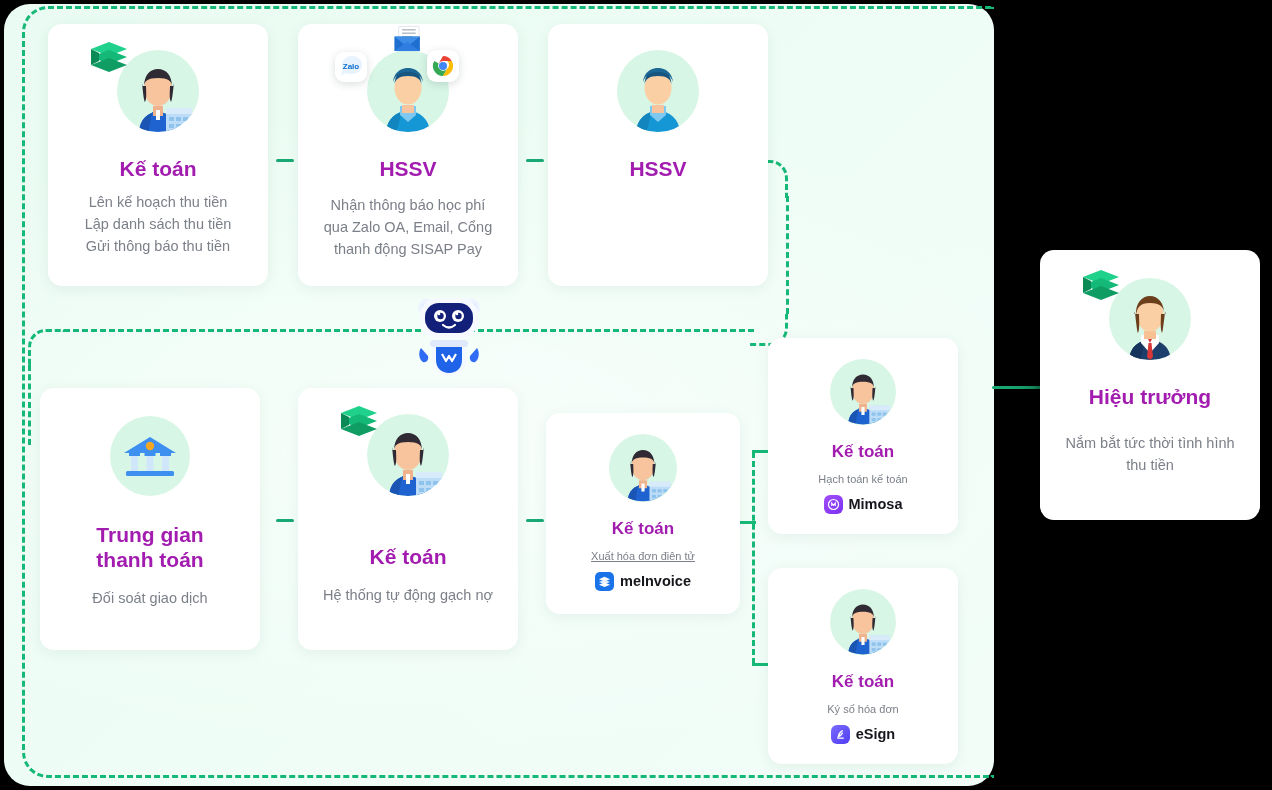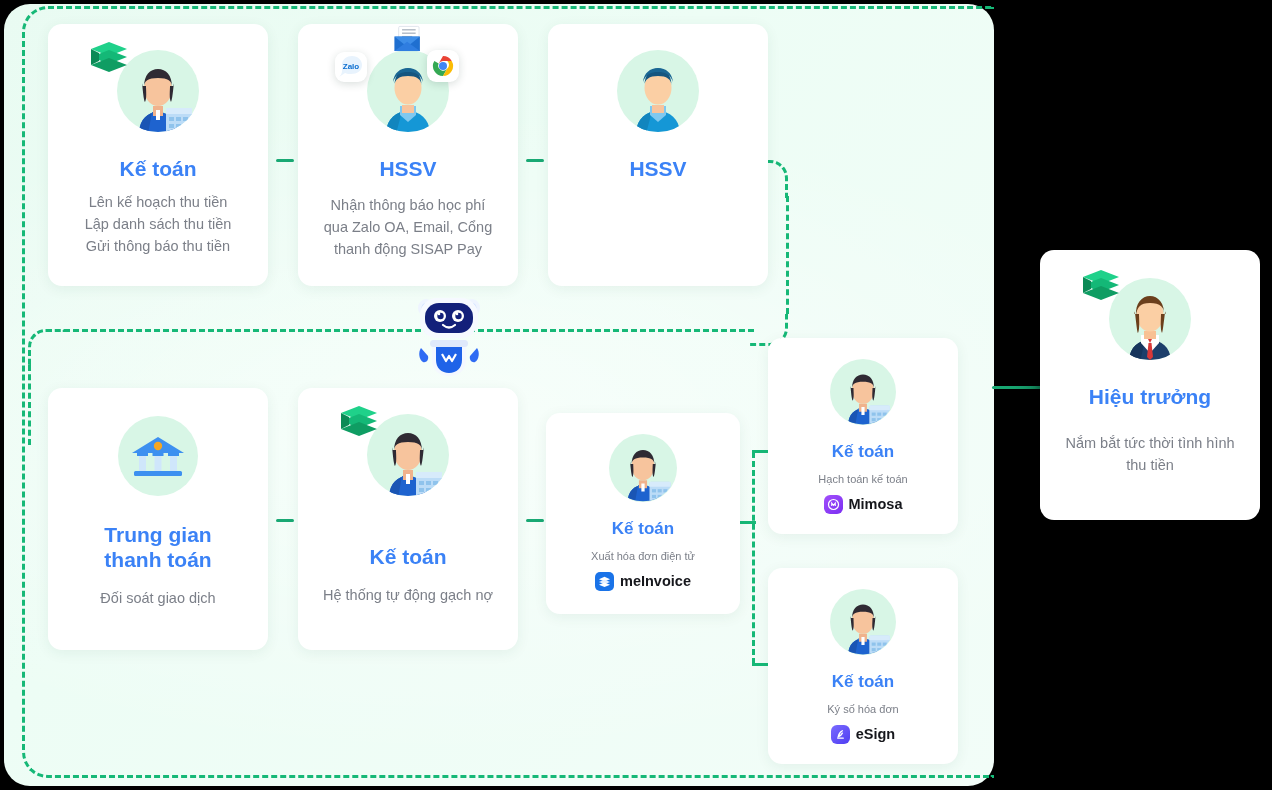--- a/index.html
+++ b/index.html
@@ -73,21 +73,21 @@
     box-shadow: 0 3px 14px rgba(33,80,60,.07);
     display: flex;
     flex-direction: column;
     align-items: center;
   }
   .card.shadowed {
     box-shadow: 0 10px 34px rgba(0,0,0,.55), 0 2px 10px rgba(0,0,0,.35);
   }
   .card-title {
     font-weight: bold;
-    color: #3b82f6;
+    color: #a21caf;
     text-align: center;
     line-height: 1.2;
   }
   .card-desc {
     color: #7b7f88;
     text-align: center;
     line-height: 1.5;
   }
 
   
@@ -304,21 +304,21 @@
       <path d="M31 35q6 5 12 0" stroke="#ffffff" stroke-width="2.2" fill="none" stroke-linecap="round"></path>
       <path d="M9 58c-3 4-2 12 2 14 3 1 6-2 5-6z" fill="#2f6bf3"></path>
       <path d="M65 58c3 4 2 12-2 14-3 1-6-2-5-6z" fill="#2f6bf3"></path>
       <path d="M20 50h34v20c0 10-7 16-17 16s-17-6-17-16z" fill="#f4f8ff"></path>
       <path d="M24 54h26v16c0 8-5.5 13-13 13s-13-5-13-13z" fill="#1f63e8"></path>
       <path d="M30 64l4 7 3-5 3 5 4-7" stroke="#fff" stroke-width="2.2" fill="none" stroke-linejoin="round"></path>
       <rect x="18" y="50" width="38" height="7" rx="3.5" fill="#dfe9fb"></rect>
     </svg>
   </div>
 
-  <div class="card" style="left:48px; top:388px; width:220px; height:262px;">
+  <div class="card" style="left:40px; top:388px; width:220px; height:262px;">
     <div class="avatar" style="width:80px; height:80px; margin-top:28px;">
       <div class="disc" style="width:80px;height:80px;"></div>
       <svg width="80" height="80" viewBox="0 0 80 80" aria-hidden="true">
         <path d="M40 21 L66 37 H14 Z" fill="#3d90f0"></path>
         <circle cx="40" cy="30" r="4.2" fill="#f5a623"></circle>
         <g>
           <rect x="21" y="38" width="7" height="18" fill="#cfe6fb"></rect>
           <rect x="36.5" y="38" width="7" height="18" fill="#cfe6fb"></rect>
           <rect x="52" y="38" width="7" height="18" fill="#cfe6fb"></rect>
           <rect x="19" y="37" width="11" height="3" fill="#3d90f0"></rect>
@@ -407,21 +407,21 @@
               <rect x="61" y="69" width="5" height="4"></rect>
             <rect x="68" y="69" width="5" height="4"></rect>
             <rect x="54" y="76" width="5" height="4"></rect>
               <rect x="61" y="76" width="5" height="4"></rect>
             <rect x="68" y="76" width="5" height="4"></rect>
           </g>
         </g>
       </svg>
     </div>
     <div class="card-title t-md" style="margin-top:16px;">Kế toán</div>
-    <div class="card-desc d-md" style="margin-top:9px;">
+    <div class="card-desc d-md" style="margin-top:9px;text-decoration:underline;">
       <div>Xuất hóa đơn điện tử</div>
     </div>
     <div class="brand-row">
       <span class="brand-ico" style="background:#1a73e8;">
         <svg width="13" height="13" viewBox="0 0 14 14" aria-hidden="true">
           <path d="M1 4.5 L7 2 L13 4.5 L7 7 Z" fill="#ffffff"></path>
           <path d="M1 7.5 L7 5 L13 7.5 L7 10 Z" fill="#e6f0ff"></path>
           <path d="M1 10.5 L7 8 L13 10.5 L7 13 Z" fill="#ffffff"></path>
         </svg>
       </span>

